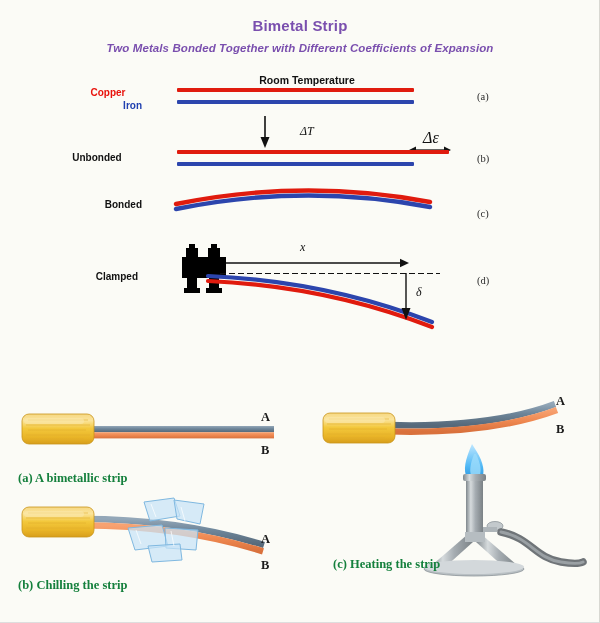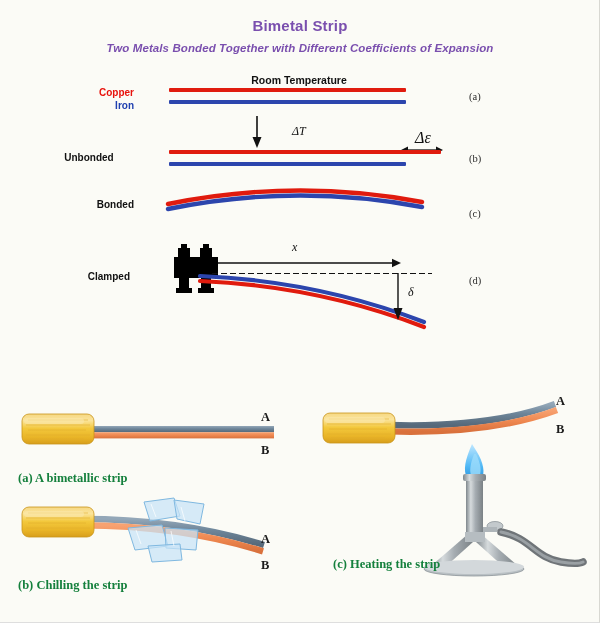--- a/index.html
+++ b/index.html
@@ -25,27 +25,27 @@
   }
   #subtitle{
     left:0;top:42px;width:600px;text-align:center;
     font-size:11.5px;font-weight:bold;color:#7a4fae;
     letter-spacing:.1px;
     font-style:italic;
   }
 
   
   #diagram{
-    left:4px;top:62px;width:584px;height:300px;
+    left:12px;top:62px;width:584px;height:300px;
   }
   .row-label{
     font-size:10px;font-weight:bold;color:#111;
     text-align:right;
   }
-  .lbl-copper{color:#e8120c;}
+  .lbl-copper{color:#e8120c;text-align:center;}
   .lbl-iron{color:#2040b0;}
   .side-lbl{
     font-family:"Liberation Serif", serif;
     font-size:10.5px;color:#2a2a2a;
   }
   .hdr{
     font-size:10.5px;font-weight:bold;color:#111;text-align:center;
   }
 
   .bar{position:absolute;height:4px;border-radius:1px;}

